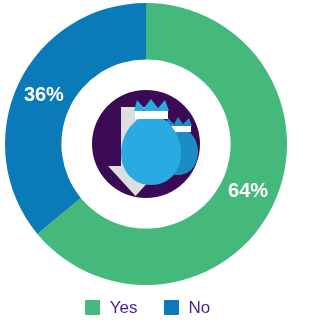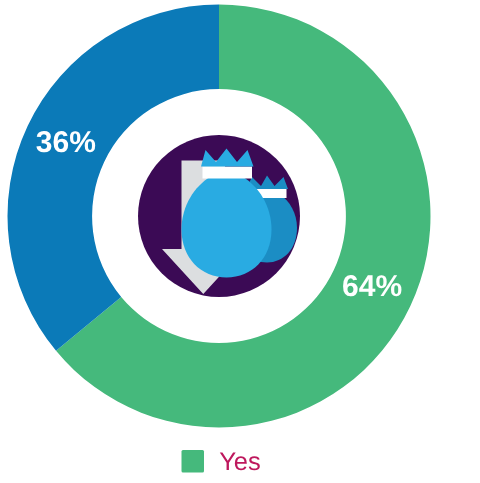--- a/index.html
+++ b/index.html
@@ -63,21 +63,21 @@
   }
   .legend-swatch {
     width: 15px;
     height: 15px;
     flex: 0 0 auto;
     border-radius: 1px;
   }
   .legend-label {
     font-family: "Liberation Sans", sans-serif;
     font-size: 17px;
-    color: #be185d;
+    color: #4c1d95;
     line-height: 1;
     white-space: nowrap;
   }
 </style>
 </head>
 <body>
 
 <div id="chart-root">
 
   <div class="chart-area">
@@ -144,15 +144,19 @@
         </g>
       </g>
     </svg>
   </div>
 
   <div class="legend">
     <div class="legend-item">
       <span class="legend-swatch" style="background:#45b97c"></span>
       <span class="legend-label">Yes</span>
     </div>
+    <div class="legend-item">
+      <span class="legend-swatch" style="background:#0b7ab8"></span>
+      <span class="legend-label">No</span>
+    </div>
   </div>
 
 </div>
 
 </body></html>

